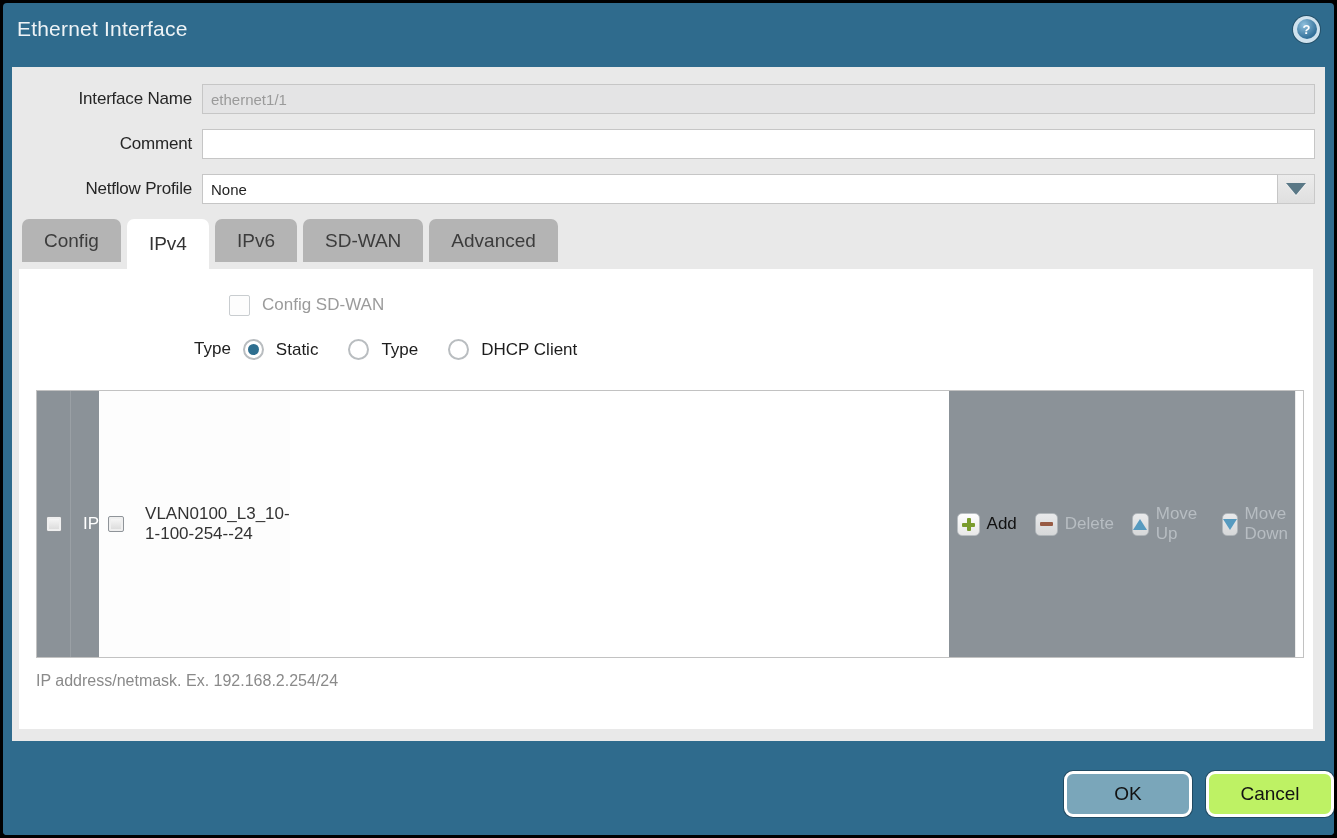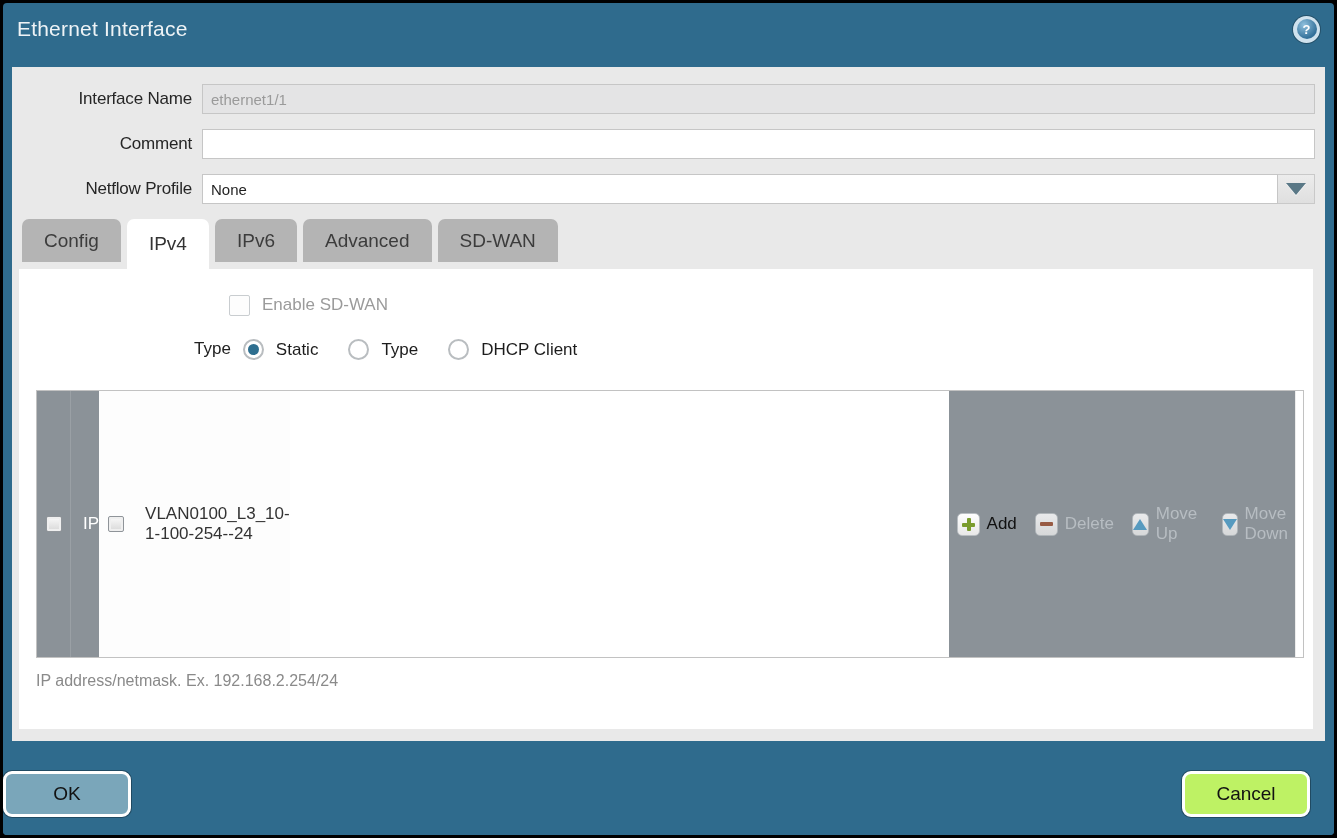--- a/index.html
+++ b/index.html
@@ -104,22 +104,22 @@
            height:13px; background:#7a9c2e; border-radius:1px; }
   .g-minus { width:13px; height:4px; background:#9c4f32; border-radius:1px; }
   .g-up { width:0; height:0; border-left:7px solid transparent;
            border-right:7px solid transparent; border-bottom:11px solid #4b9cc8; }
   .g-down { width:0; height:0; border-left:7px solid transparent;
            border-right:7px solid transparent; border-top:11px solid #4b9cc8; }
 
   .hint { margin:14px 0 0 17px; font-size:16px; color:#8a8a8a; }
 
   
-  .footer { flex:0 0 82px; display:flex; align-items:center; justify-content:space-between;
-           gap:14px; padding-right:24px; background:#2f6b8d; }
+  .footer { flex:0 0 82px; display:flex; align-items:center; justify-content:flex-end;
+           gap:14px; background:#2f6b8d; }
   .btn { width:128px; height:46px; border:3px solid #fff; border-radius:9px;
            font-family:"Liberation Sans",sans-serif; font-size:19px; color:#121212;
            box-shadow:0 0 0 1px rgba(0,0,0,.3); cursor:pointer; }
   .btn-ok { background:#7aa6ba; }
   .btn-cancel { background:#bef264; }
 </style>
 </head>
 <body>
 
 <div class="dialog">
@@ -158,29 +158,29 @@
             <span class="dd-arrow"></span>
           </div>
         </div>
       </div>
     </div>
 
     <div class="tabs">
       <div class="tab">Config</div>
       <div class="tab active">IPv4</div>
       <div class="tab">IPv6</div>
+      <div class="tab">SD-WAN</div>
       <div class="tab">Advanced</div>
-      <div class="tab">SD-WAN</div>
     </div>
 
     <div class="panel">
 
       <div class="sdwan-row">
         <span class="chk-disabled"></span>
-        <span class="sdwan-label">Enable SD-WAN</span>
+        <span class="sdwan-label">Config SD-WAN</span>
       </div>
 
       <div class="type-row">
         <span class="type-label">Type</span>
         <span class="radio-opt">
           <span class="radio selected"></span>
           <span class="radio-label">Static</span>
         </span>
         <span class="radio-opt">
           <span class="radio"></span>

